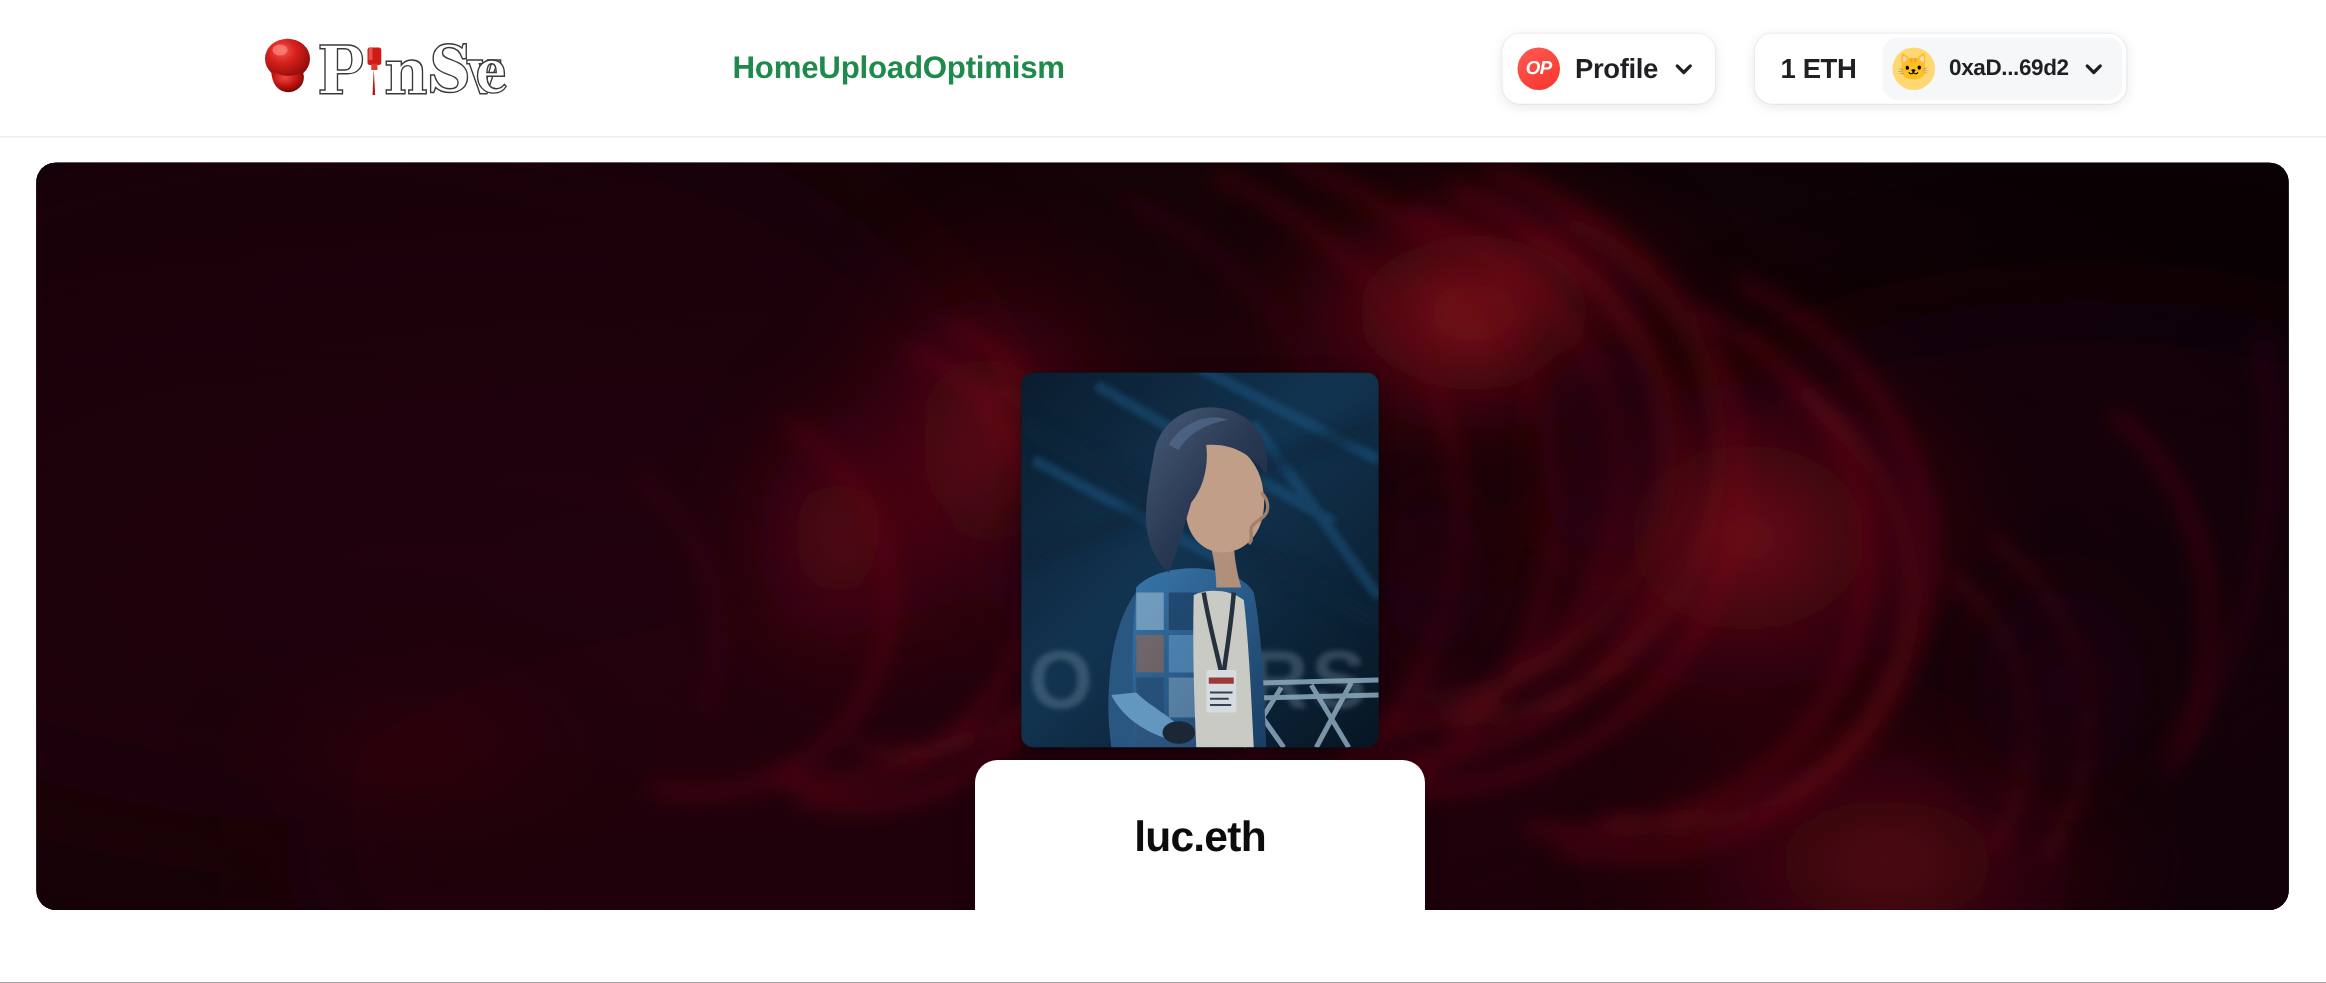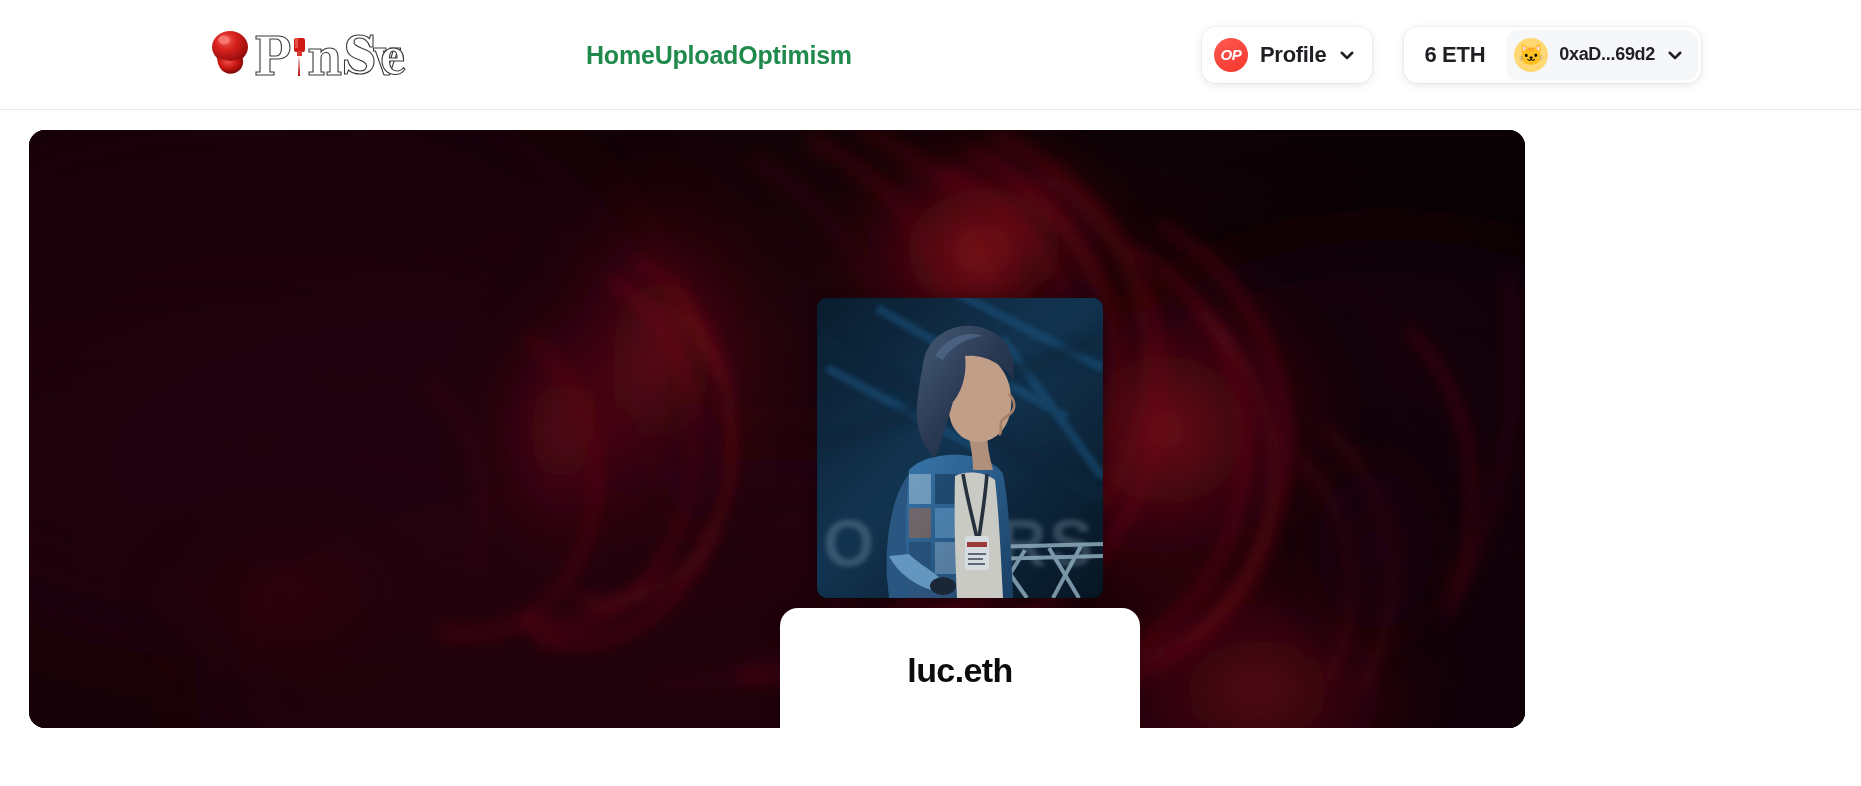--- a/index.html
+++ b/index.html
@@ -180,21 +180,21 @@
     position: relative;
     width: 100%;
     height: 676px;
     background: #ffffff;
   }
 
   .banner {
     position: absolute;
     left: 29px;
     top: 20px;
-    width: 1496px;
+    width: 1802px;
     height: 598px;
     border-radius: 16px;
     overflow: hidden;
     background: #120309;
   }
 
   .banner-art {
     position: absolute;
     inset: 0;
     width: 100%;
@@ -300,21 +300,21 @@
 
     <div class="chain-pill">
       <span class="op-badge">OP</span>
       <span class="chain-name">Profile</span>
       <svg class="chev" viewBox="0 0 24 24" fill="none" stroke="currentColor" stroke-width="3.4" stroke-linecap="round" stroke-linejoin="round">
         <polyline points="5 9 12 16 19 9"></polyline>
       </svg>
     </div>
 
     <div class="account-pill">
-      <span class="balance">6 ETH</span>
+      <span class="balance">1 ETH</span>
       <div class="account-inner">
         <span class="avatar-emoji">🐱</span>
         <span class="account-addr">0xaD...69d2</span>
         <svg class="chev" viewBox="0 0 24 24" fill="none" stroke="currentColor" stroke-width="3.4" stroke-linecap="round" stroke-linejoin="round">
           <polyline points="5 9 12 16 19 9"></polyline>
         </svg>
       </div>
     </div>
 
   </div>

